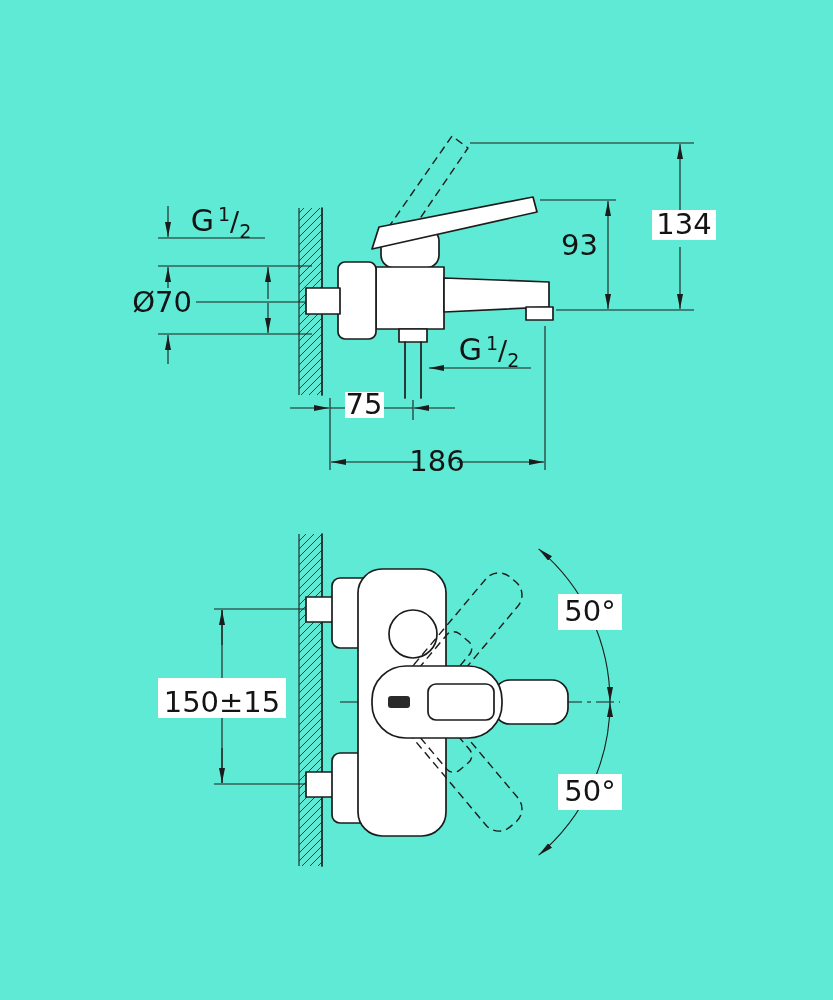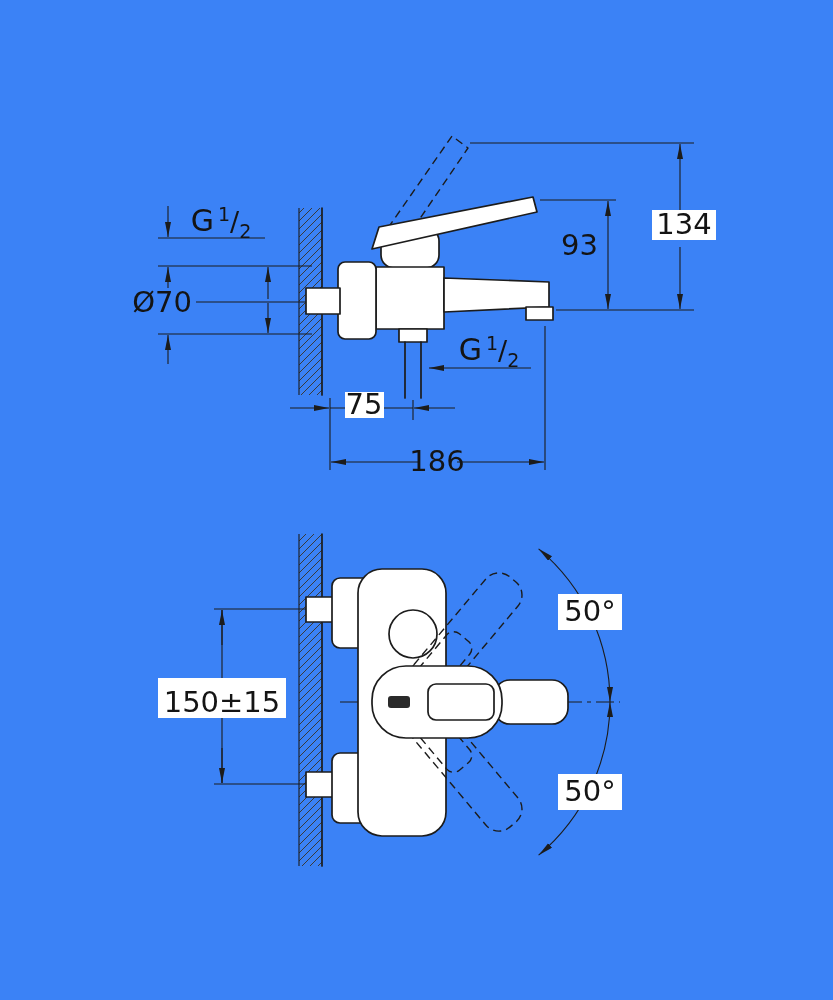--- a/index.html
+++ b/index.html
@@ -1,16 +1,16 @@
 <!DOCTYPE html>
 <html><head>
 <meta charset="utf-8">
 <style>
   html,body{margin:0;padding:0;background:#ffffff;}
-  .stage{width:833px;height:1000px;position:relative;background:#3b82f6;overflow:hidden;}
+  .stage{width:833px;height:1000px;position:relative;background:#5eead4;overflow:hidden;}
   svg{display:block;}
   .obj{stroke:#1c1c1c;stroke-width:1.7;fill:none;stroke-linejoin:round;stroke-linecap:round;}
   .objf{stroke:#1c1c1c;stroke-width:1.7;fill:#ffffff;stroke-linejoin:round;stroke-linecap:round;}
   .dim{stroke:#1c1c1c;stroke-width:1.1;fill:none;}
   .dash{stroke:#1c1c1c;stroke-width:1.4;fill:none;stroke-dasharray:8 5;stroke-linejoin:round;}
   .cl{stroke:#1c1c1c;stroke-width:1;fill:none;stroke-dasharray:18 5 4 5;}
   .bg{fill:#ffffff;stroke:none;}
   text{font-family:"DejaVu Sans","Liberation Sans",sans-serif;fill:#141414;}
   .dtxt{font-size:29px;}
 </style>

